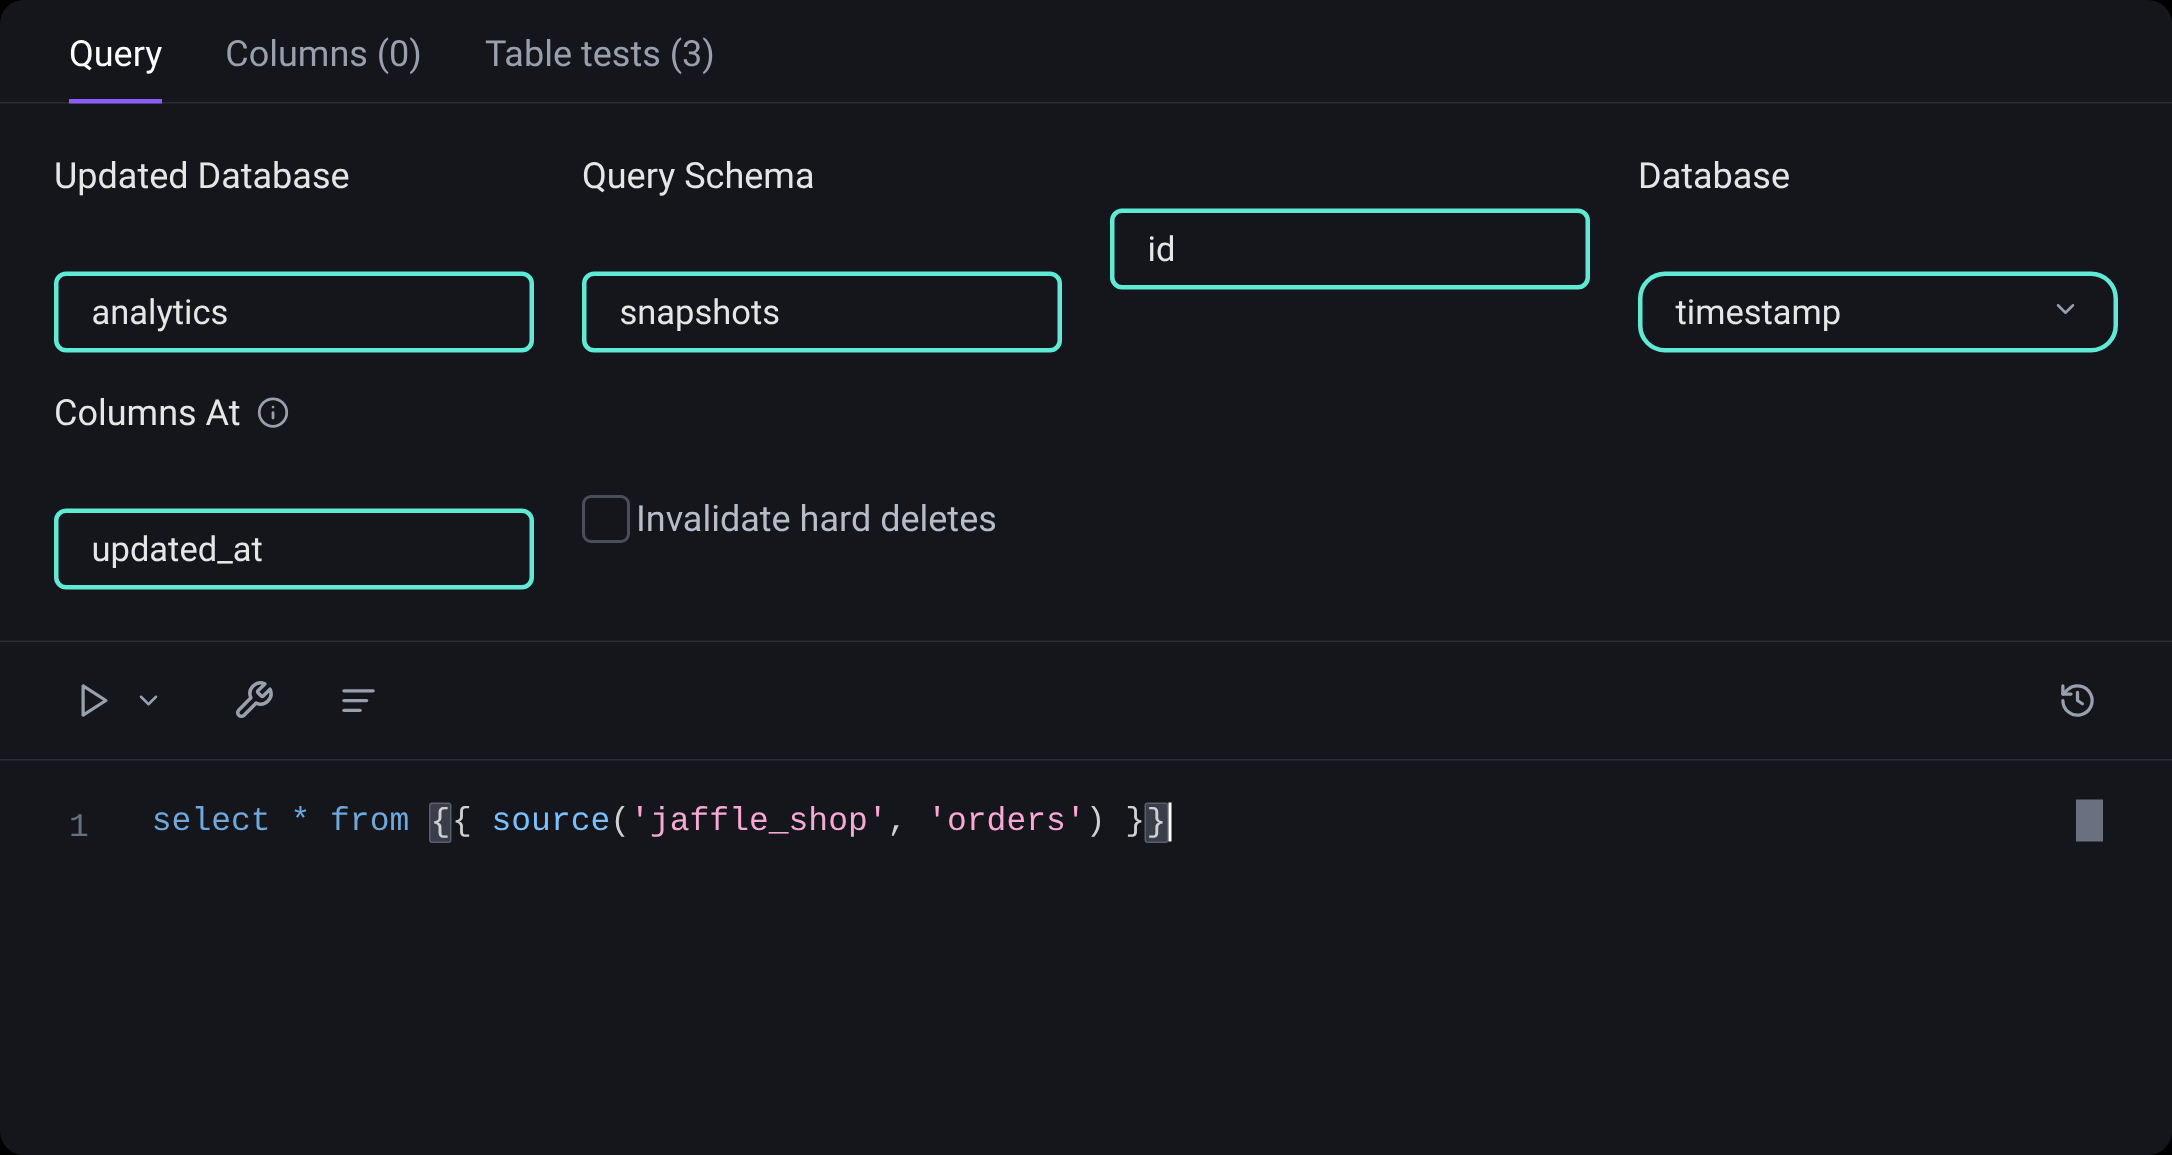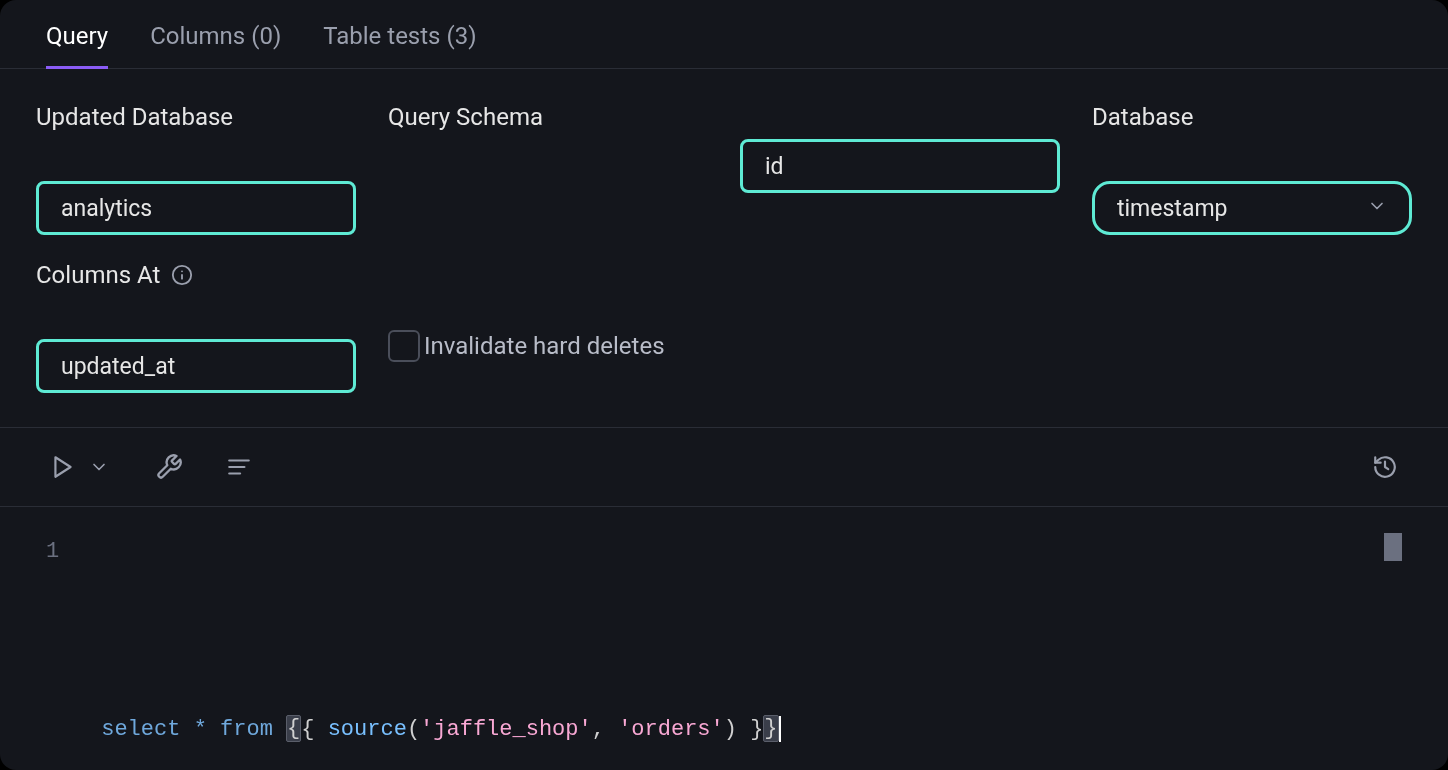--- a/index.html
+++ b/index.html
@@ -153,21 +153,21 @@
   }
   .line-number {
     color: #6b7080;
     font-size: 22px;
     user-select: none;
     padding-top: 4px;
   }
   .code-line {
     white-space: pre;
     display: flex;
-    align-items: flex-end;
+    align-items: flex-start;
   }
   .kw { color: #6fa8dc; }
   .op { color: #6fa8dc; }
   .brace-hl {
     background: #3a3e4a;
     border: 1px solid #5a5e6a;
     border-radius: 2px;
     color: #d0d0d0;
   }
   .fn { color: #79c0ff; }
@@ -201,20 +201,21 @@
   </div>
 
   <div class="form-area">
     <div class="row">
       <div class="field">
         <div class="field-label">Updated Database</div>
         <input class="input-box" value="analytics" style="">
       </div>
       <div class="field">
         <div class="field-label">Query Schema</div>
+        <input class="input-box" value="snapshots" style="">
       </div>
       <div class="field">
         <input class="input-box" value="id" style="">
       </div>
       <div class="field">
         <div class="field-label">Database</div>
         <div class="input-box select-box">
           <span>timestamp</span>
           <span>
             <svg width="20" height="20" viewBox="0 0 24 24" fill="none" stroke="#9a9fad" stroke-width="2" stroke-linecap="round" stroke-linejoin="round">

